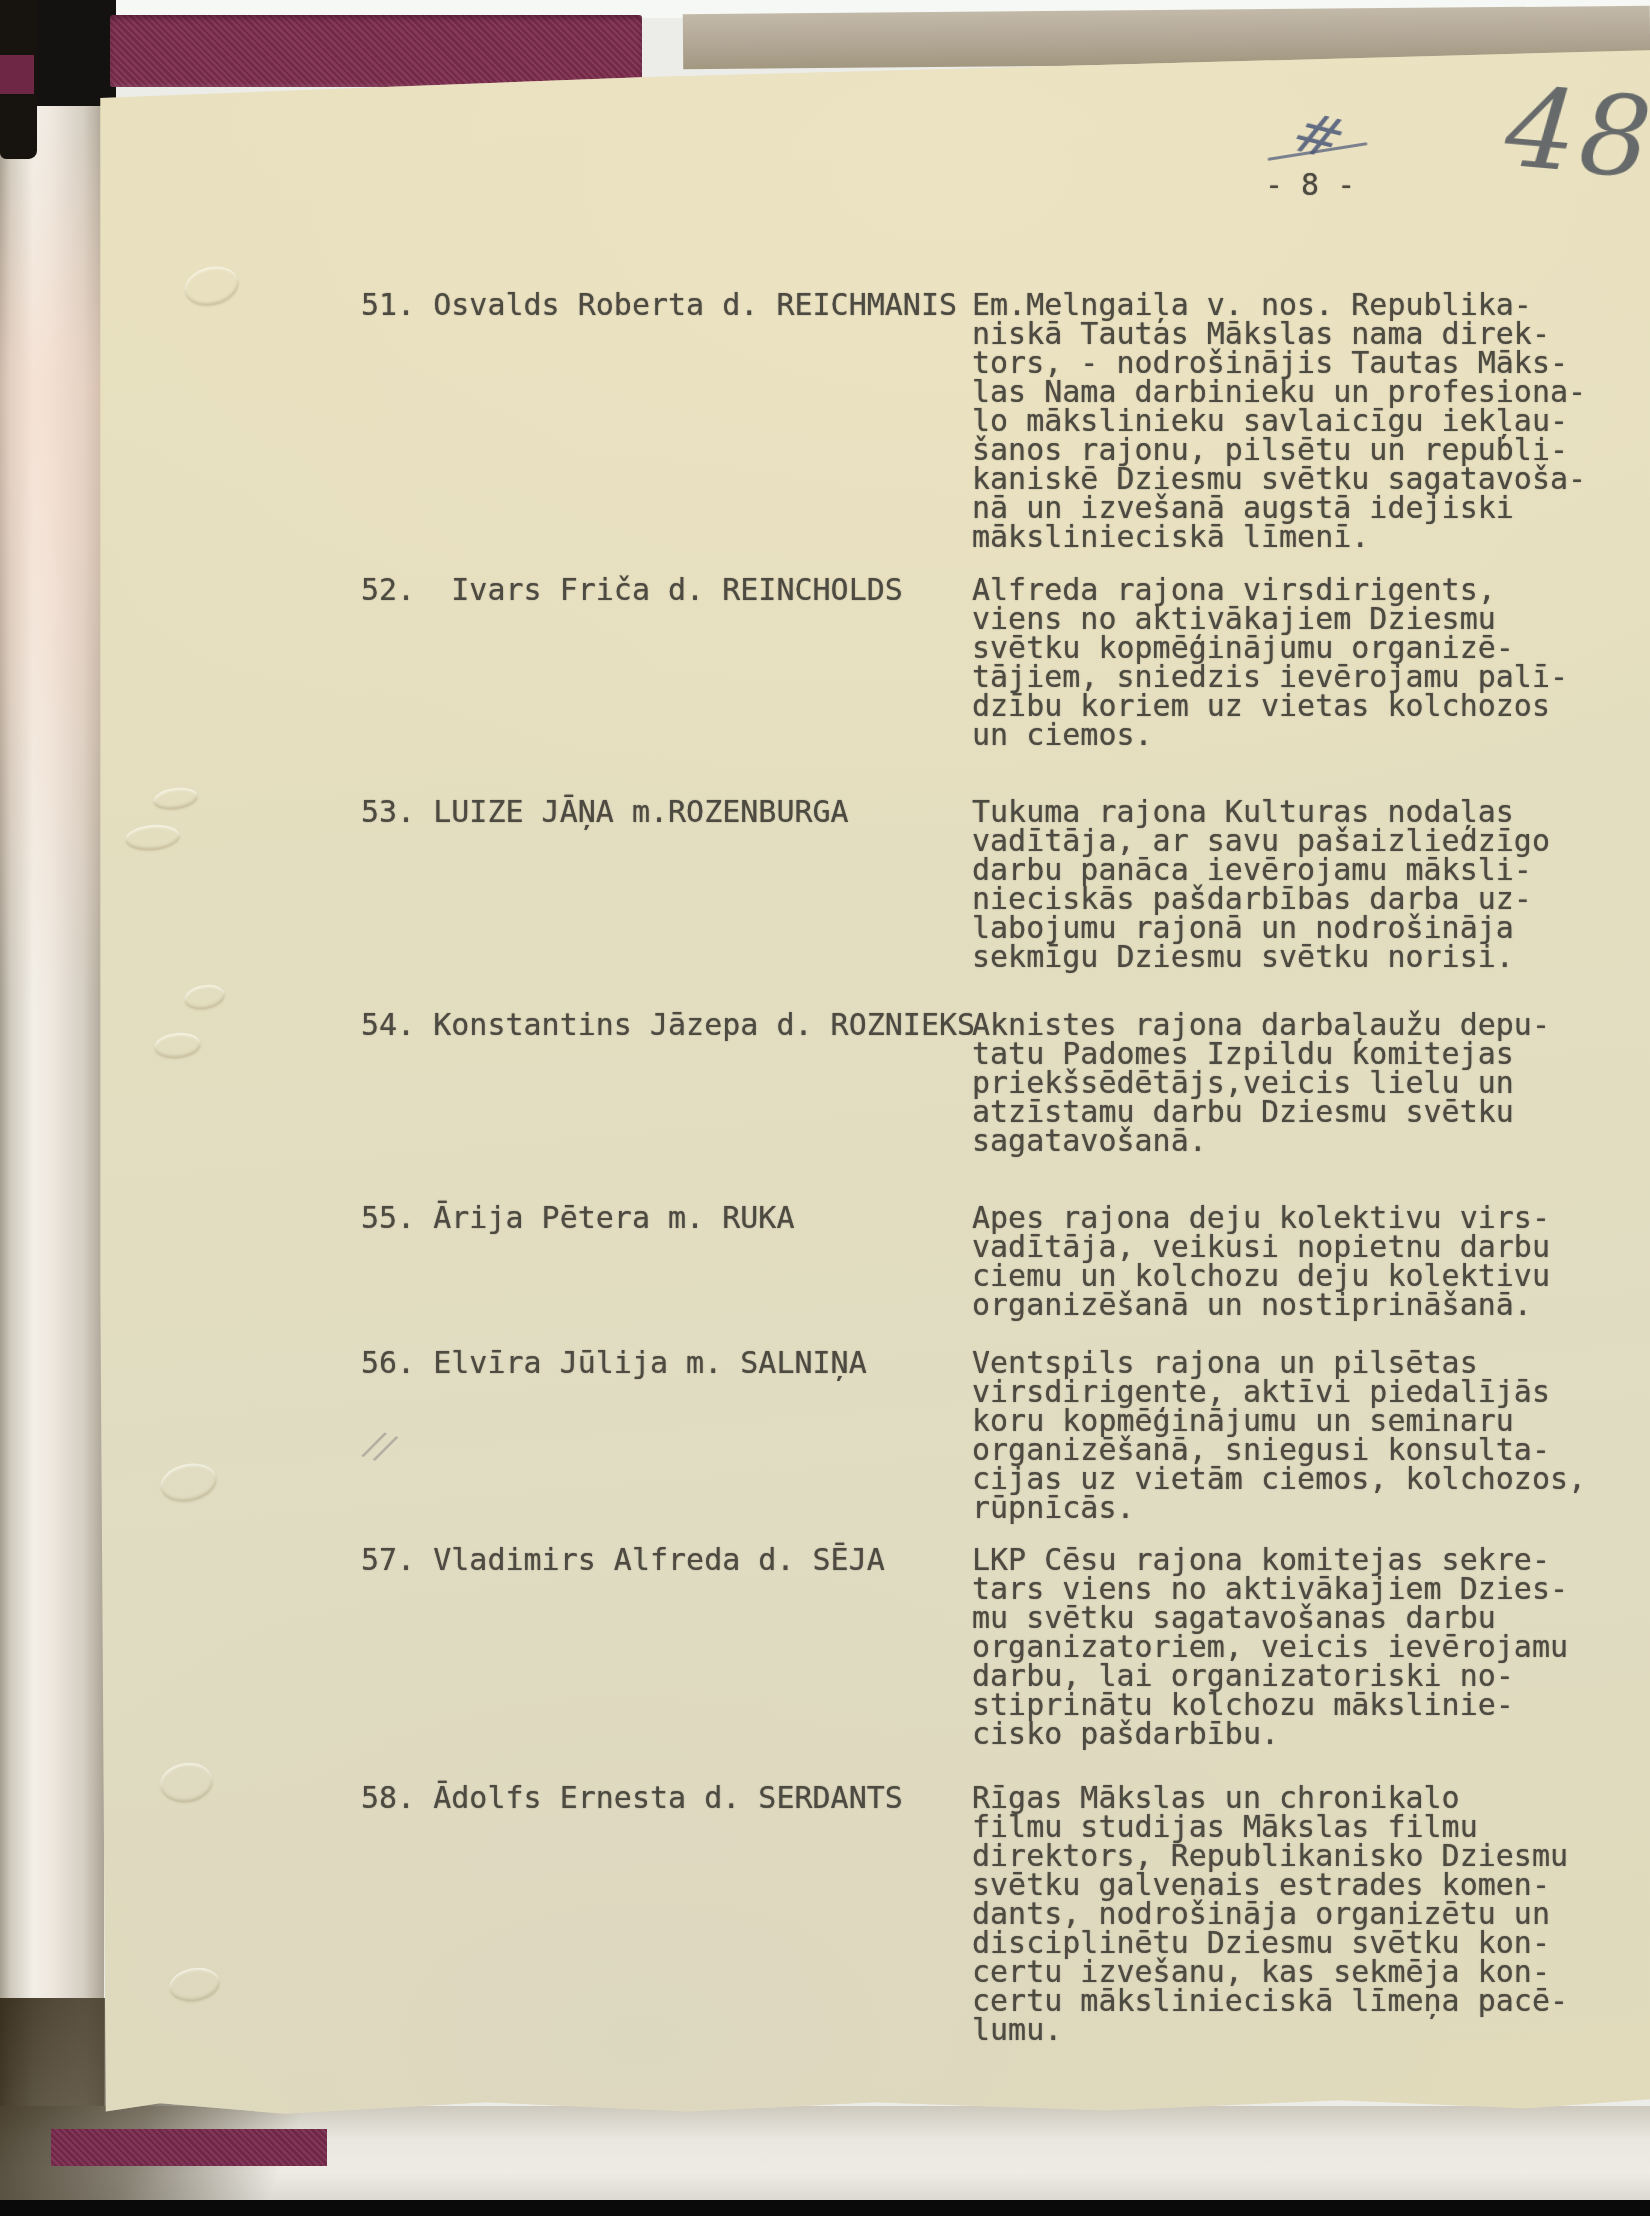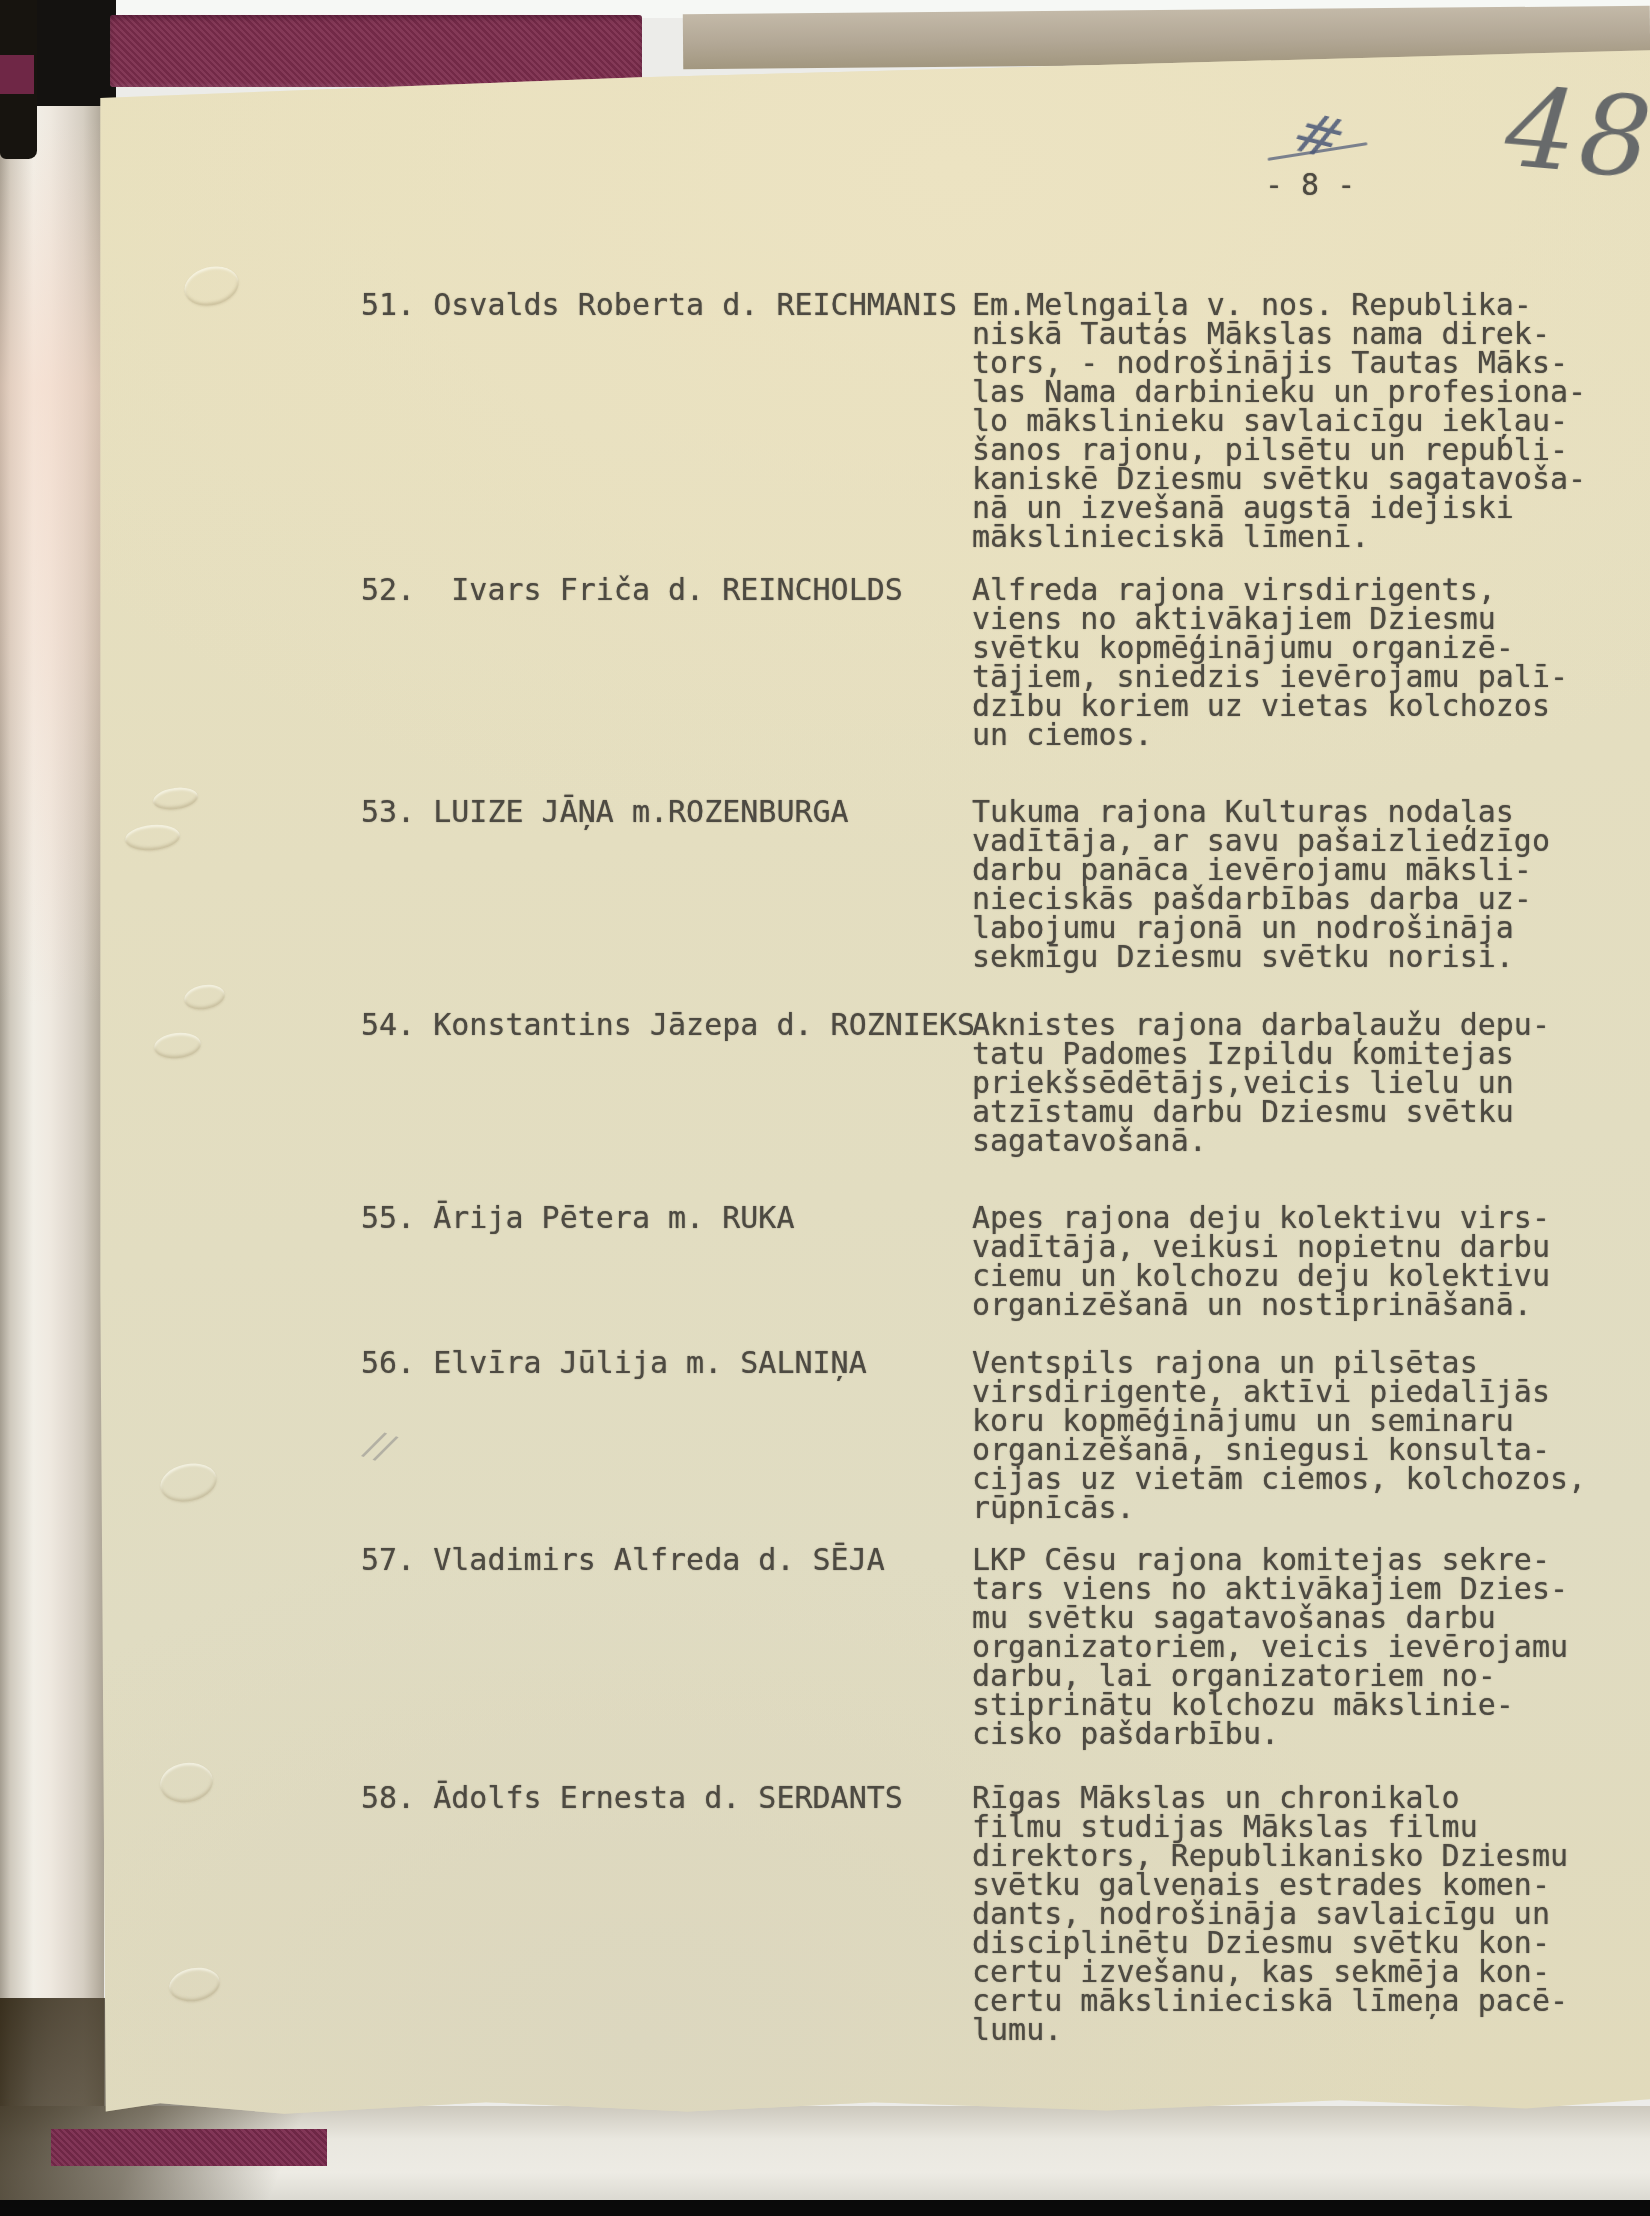--- a/index.html
+++ b/index.html
@@ -119,26 +119,26 @@
     <div class="typed edesc"><div>Apes rajona deju kolektivu virs-</div><div>vadītāja, veikusi nopietnu darbu</div><div>ciemu un kolchozu deju kolektivu</div><div>organizēšanā un nostiprināšanā.</div></div>
   </div>
 
   <div class="entry" style="top: 1304px;">
     <div class="typed ename">56. Elvīra Jūlija m. SALNIŅA</div>
     <div class="typed edesc"><div>Ventspils rajona un pilsētas</div><div>virsdirigente, aktīvi piedalījās</div><div>koru kopmēģinājumu un seminaru</div><div>organizēšanā, sniegusi konsulta-</div><div>cijas uz vietām ciemos, kolchozos,</div><div>rūpnīcās.</div></div>
   </div>
 
   <div class="entry" style="top: 1501px;">
     <div class="typed ename">57. Vladimirs Alfreda d. SĒJA</div>
-    <div class="typed edesc"><div>LKP Cēsu rajona komitejas sekre-</div><div>tars viens no aktivākajiem Dzies-</div><div>mu svētku sagatavošanas darbu</div><div>organizatoriem, veicis ievērojamu</div><div>darbu, lai organizatoriem no-</div><div>stiprinātu kolchozu mākslinie-</div><div>cisko pašdarbību.</div></div>
+    <div class="typed edesc"><div>LKP Cēsu rajona komitejas sekre-</div><div>tars viens no aktivākajiem Dzies-</div><div>mu svētku sagatavošanas darbu</div><div>organizatoriem, veicis ievērojamu</div><div>darbu, lai organizatoriski no-</div><div>stiprinātu kolchozu mākslinie-</div><div>cisko pašdarbību.</div></div>
   </div>
 
   <div class="entry" style="top: 1739px;">
     <div class="typed ename">58. Ādolfs Ernesta d. SERDANTS</div>
-    <div class="typed edesc"><div>Rīgas Mākslas un chronikalo</div><div>filmu studijas Mākslas filmu</div><div>direktors, Republikanisko Dziesmu</div><div>svētku galvenais estrades komen-</div><div>dants, nodrošināja savlaicīgu un</div><div>disciplinētu Dziesmu svētku kon-</div><div>certu izvešanu, kas sekmēja kon-</div><div>certu mākslinieciskā līmeņa pacē-</div><div>lumu.</div></div>
+    <div class="typed edesc"><div>Rīgas Mākslas un chronikalo</div><div>filmu studijas Mākslas filmu</div><div>direktors, Republikanisko Dziesmu</div><div>svētku galvenais estrades komen-</div><div>dants, nodrošināja organizētu un</div><div>disciplinētu Dziesmu svētku kon-</div><div>certu izvešanu, kas sekmēja kon-</div><div>certu mākslinieciskā līmeņa pacē-</div><div>lumu.</div></div>
   </div>
 </div>
 
     <div class="squiggle">//</div>
   <div class="emboss" style="left: 86px; top: 223px; width: 55px; height: 38px; transform: rotate(-14deg);"></div>
       <div class="emboss" style="left: 55px; top: 744px; width: 45px; height: 21.3px; transform: rotate(-8deg);"></div>
       <div class="emboss" style="left: 27px; top: 781px; width: 55px; height: 25px; transform: rotate(-5deg);"></div>
       <div class="emboss" style="left: 86px; top: 941px; width: 41px; height: 24px; transform: rotate(-10deg);"></div>
       <div class="emboss" style="left: 56px; top: 989px; width: 47px; height: 25px; transform: rotate(-6deg);"></div>
       <div class="emboss" style="left: 62px; top: 1420px; width: 57px; height: 37px; transform: rotate(-12deg);"></div>

